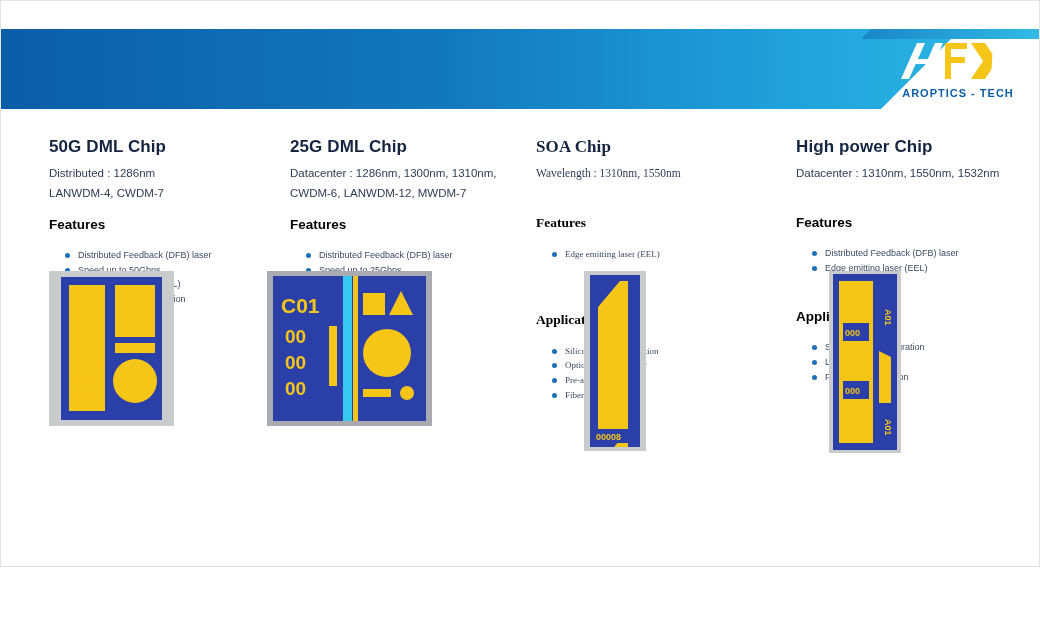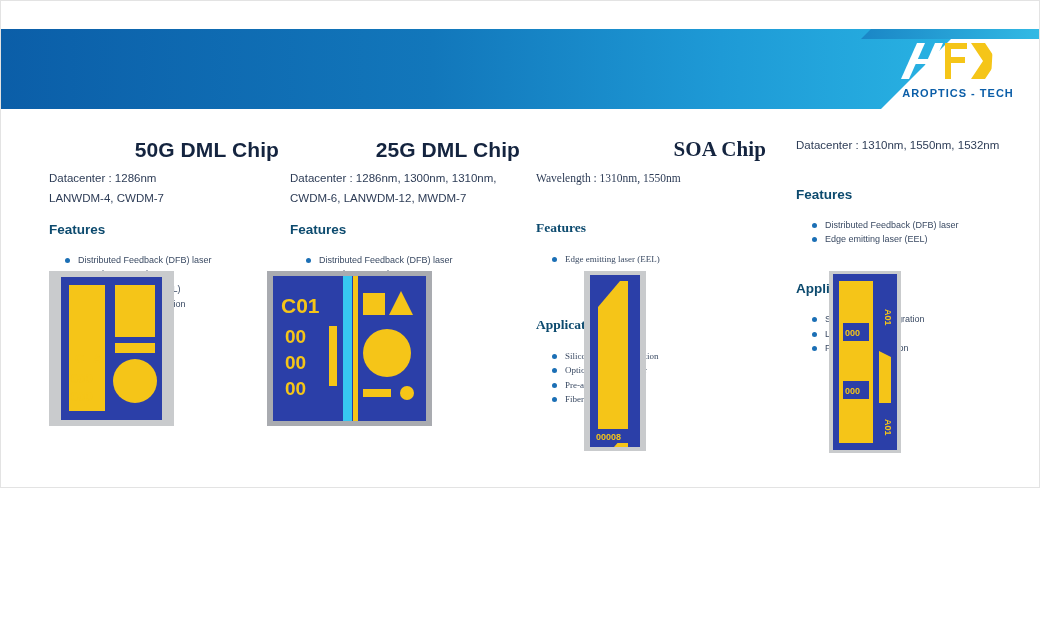--- a/index.html
+++ b/index.html
@@ -10,21 +10,21 @@
   body {
     width: 1040px;
     height: 631px;
     font-family: "Liberation Sans", sans-serif;
     overflow: hidden;
     position: relative;
   }
   .page {
     position: relative;
     width: 1040px;
-    height: 488px;
+    height: 567px;
     background: #ffffff;
     box-sizing: border-box;
     border: 1px solid #e3e3e3;
     overflow: hidden;
   }
 
   
   .header {
     position: absolute;
     left: 0;
@@ -91,39 +91,38 @@
     position: absolute;
     top: 0;
     width: 230px;
   }
   .col-0 { left: 48px; }
   .col-1 { left: 289px; }
   .col-2 { left: 535px; font-family: Liberation Serif, serif; }
   .col-3 { left: 795px; }
 
   .chip-title {
-    font-size: 21px;
+    font-size: 17px;
     font-weight: bold;
     color: #14243f;
     letter-spacing: 0.1px;
     margin: 0 0 8px 0;
     line-height: 1.2;
-    text-align: right;
   }
   .wavelength {
     font-size: 11.5px;
     color: #2d3c56;
     line-height: 1.55;
     margin-bottom: 2px;
     max-width: 215px;
   }
   .section-head {
     font-size: 13.5px;
     font-weight: bold;
-    color: #0c4a6e;
+    color: #000000;
     margin: 14px 0 6px 0;
   }
   ul.bullets {
     list-style: none;
     margin: 16px;
     padding: 0;
   }
   ul.bullets li {
     position: relative;
     font-size: 9px;
@@ -177,21 +176,21 @@
         </g>
       </svg>
       <div class="logo-text">AROPTICS - TECH</div>
     </div>
   </div>
 
   <div class="columns">
 
     <div class="col col-0">
       <div class="chip-title">50G DML Chip</div>
-      <div class="wavelength">Datacenter : 1286nm</div>
+      <div class="wavelength">Distributed : 1286nm</div>
       <div class="wavelength">LANWDM-4, CWDM-7</div>
       <div class="section-head">Features</div>
       <ul class="bullets">
         <li><span class="dot"></span><span>Distributed Feedback (DFB) laser</span></li>
         <li><span class="dot"></span><span>Speed up to 50Gbps</span></li>
         <li><span class="dot"></span><span>Edge emitting laser (EEL)</span></li>
         <li><span class="dot"></span><span>Cooled/uncooled operation</span></li>
       </ul>
       <div class="section-head">Applications</div>
       <ul class="bullets">
@@ -232,20 +231,21 @@
       <div class="section-head" style="margin-top:50px;">Applications</div>
       <ul class="bullets">
         <li><span class="dot"></span><span>Silicon optical integration</span></li>
         <li><span class="dot"></span><span>Optical relay amplifier</span></li>
         <li><span class="dot"></span><span>Pre-amplifier</span></li>
         <li><span class="dot"></span><span>Fiber channel</span></li>
       </ul>
     </div>
 
     <div class="col col-3">
+      <div class="chip-title">High power Chip</div>
       <div class="wavelength">Datacenter : 1310nm, 1550nm, 1532nm</div>
       <div class="section-head" style="margin-top:32px;">Features</div>
       <ul class="bullets">
         <li><span class="dot"></span><span>Distributed Feedback (DFB) laser</span></li>
         <li><span class="dot"></span><span>Edge emitting laser (EEL)</span></li>
       </ul>
       <div class="section-head" style="margin-top:34px;">Applications</div>
       <ul class="bullets">
         <li><span class="dot"></span><span>Silicon optical integration</span></li>
         <li><span class="dot"></span><span>LiDAR</span></li>

